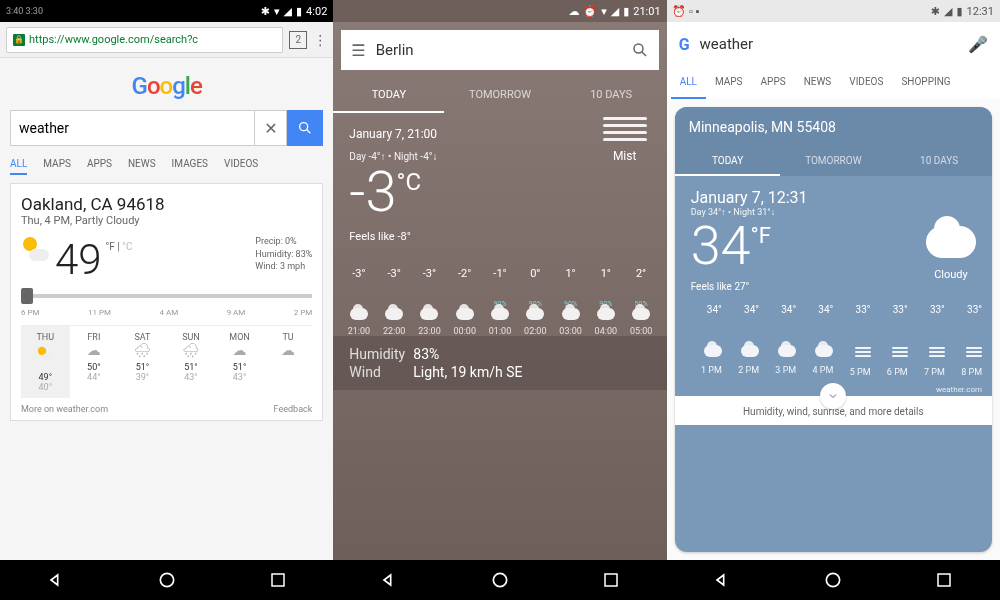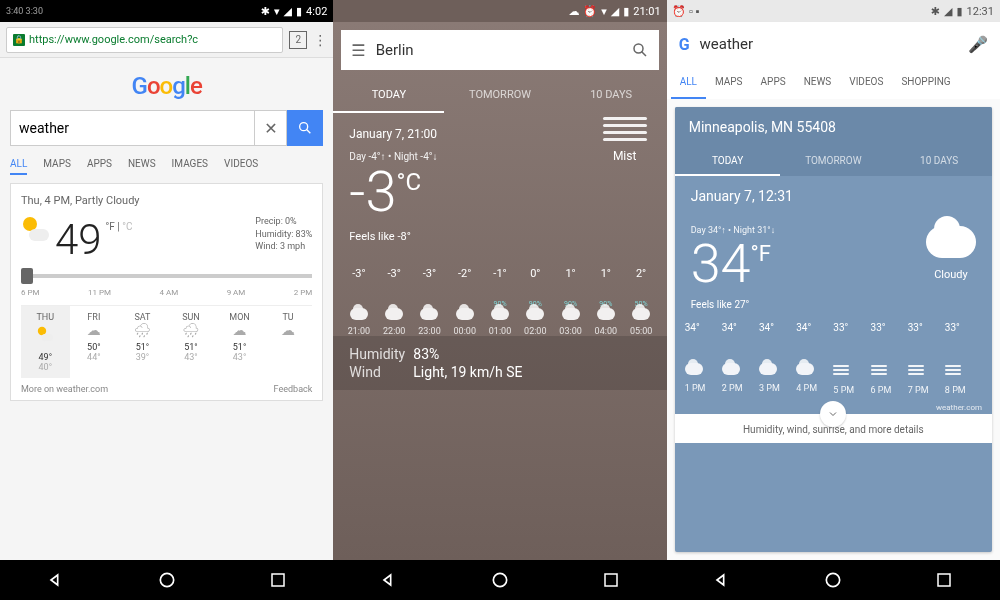--- a/index.html
+++ b/index.html
@@ -64,32 +64,32 @@
 .p2-bottom .row { display:flex; gap:8px; margin:2px 0; }
 .p2-bottom .lbl { opacity:0.8; width:56px; }
 
 
 .p3-body { flex:1; background:#fafafa; display:flex; flex-direction:column; }
 .p3-search { background:#fff; height:44px; display:flex; align-items:center; padding:0 12px; gap:10px; box-shadow:0 1px 2px rgba(0,0,0,0.1); }
 .p3-search-in { flex:1; font-size:15px; color:#333; }
 .p3-tabs { display:flex; font-size:10px; color:#666; background:#fff; padding:0 4px; overflow:hidden; }
 .p3-tab { padding:10px 9px; }
 .p3-tab.active { color:#4285F4; border-bottom:2px solid #4285F4; }
-.p3-card { margin:8px; background:#7a98b8; border-radius:2px; color:#fff; flex:1; display:flex; flex-direction:column; box-shadow:0 1px 3px rgba(0,0,0,0.2); overflow:hidden; }
+.p3-card { margin:8px; background:#7a98b8; border-radius:12px; color:#fff; flex:1; display:flex; flex-direction:column; box-shadow:0 1px 3px rgba(0,0,0,0.2); overflow:hidden; }
 .p3-loc { background:#6b89a9; padding:12px 14px; font-size:14px; }
 .p3-ctabs { display:flex; background:#6b89a9; font-size:10px; }
 .p3-ctab { flex:1; text-align:center; padding:8px 0; color:rgba(255,255,255,0.7); }
 .p3-ctab.active { color:#fff; border-bottom:2px solid #fff; }
 .p3-main { padding:12px 16px 4px; position:relative; }
-.p3-dt { font-size:14px; margin-bottom:21px; }
+.p3-dt { font-size:16px; margin-bottom:0; }
 .p3-dn { font-size:9px; opacity:0.9; margin-bottom:2px; }
 .p3-big { font-size:54px; font-weight:300; line-height:1; }
 .p3-feel { font-size:10px; margin-top:8px; }
 .p3-strip { display:flex; padding:8px 10px; }
-.p3-h { flex:1; text-align:left; font-size:9px; }
+.p3-h { flex:1; text-align:right; font-size:9px; }
 .p3-h .t { display:block; font-size:10px; margin-bottom:14px; }
 .p3-h .hr { display:block; margin-top:6px; opacity:0.9; font-size:9px; }
 .p3-foot { background:#fff; color:#666; text-align:center; font-size:10px; padding:10px 0 8px; position:relative; }
 .p3-chev { width:26px; height:26px; background:#fff; border-radius:50%; position:absolute; top:-13px; left:50%; margin-left:-13px; display:flex; align-items:center; justify-content:center; box-shadow:0 1px 2px rgba(0,0,0,0.2); }
 .p3-src { text-align:right; font-size:8px; opacity:0.8; padding:0 10px 2px; }
 
 .icon-sun { width:28px; height:28px; display:inline-block; position:relative; }
 .icon-sun::before { content:''; width:14px; height:14px; background:#FBBC05; border-radius:50%; position:absolute; top:2px; left:2px; }
 .icon-sun::after { content:''; width:20px; height:12px; background:#eee; border-radius:10px; position:absolute; bottom:2px; right:0; }
 .icon-cloud-sm { width:18px; height:12px; background:#fff; opacity:0.9; border-radius:10px; display:inline-block; position:relative; }
@@ -139,20 +139,21 @@
     </div>
     <div class="p1-tabs">
       <span class="active">ALL</span>
       <span>MAPS</span>
       <span>APPS</span>
       <span>NEWS</span>
       <span>IMAGES</span>
       <span>VIDEOS</span>
     </div>
     <div class="p1-card">
+      <div class="p1-city">Oakland, CA 94618</div>
       <div class="p1-date">Thu, 4 PM, Partly Cloudy</div>
       <div class="p1-temp-row">
         <span class="icon-sun"></span>
         <span class="p1-temp">49</span>
         <span class="p1-unit"><span>°F</span> | <span style="color:#bbb">°C</span></span>
         <div class="p1-meta">
           <div>Precip: 0%</div>
           <div>Humidity: 83%</div>
           <div>Wind: 3 mph</div>
         </div>

